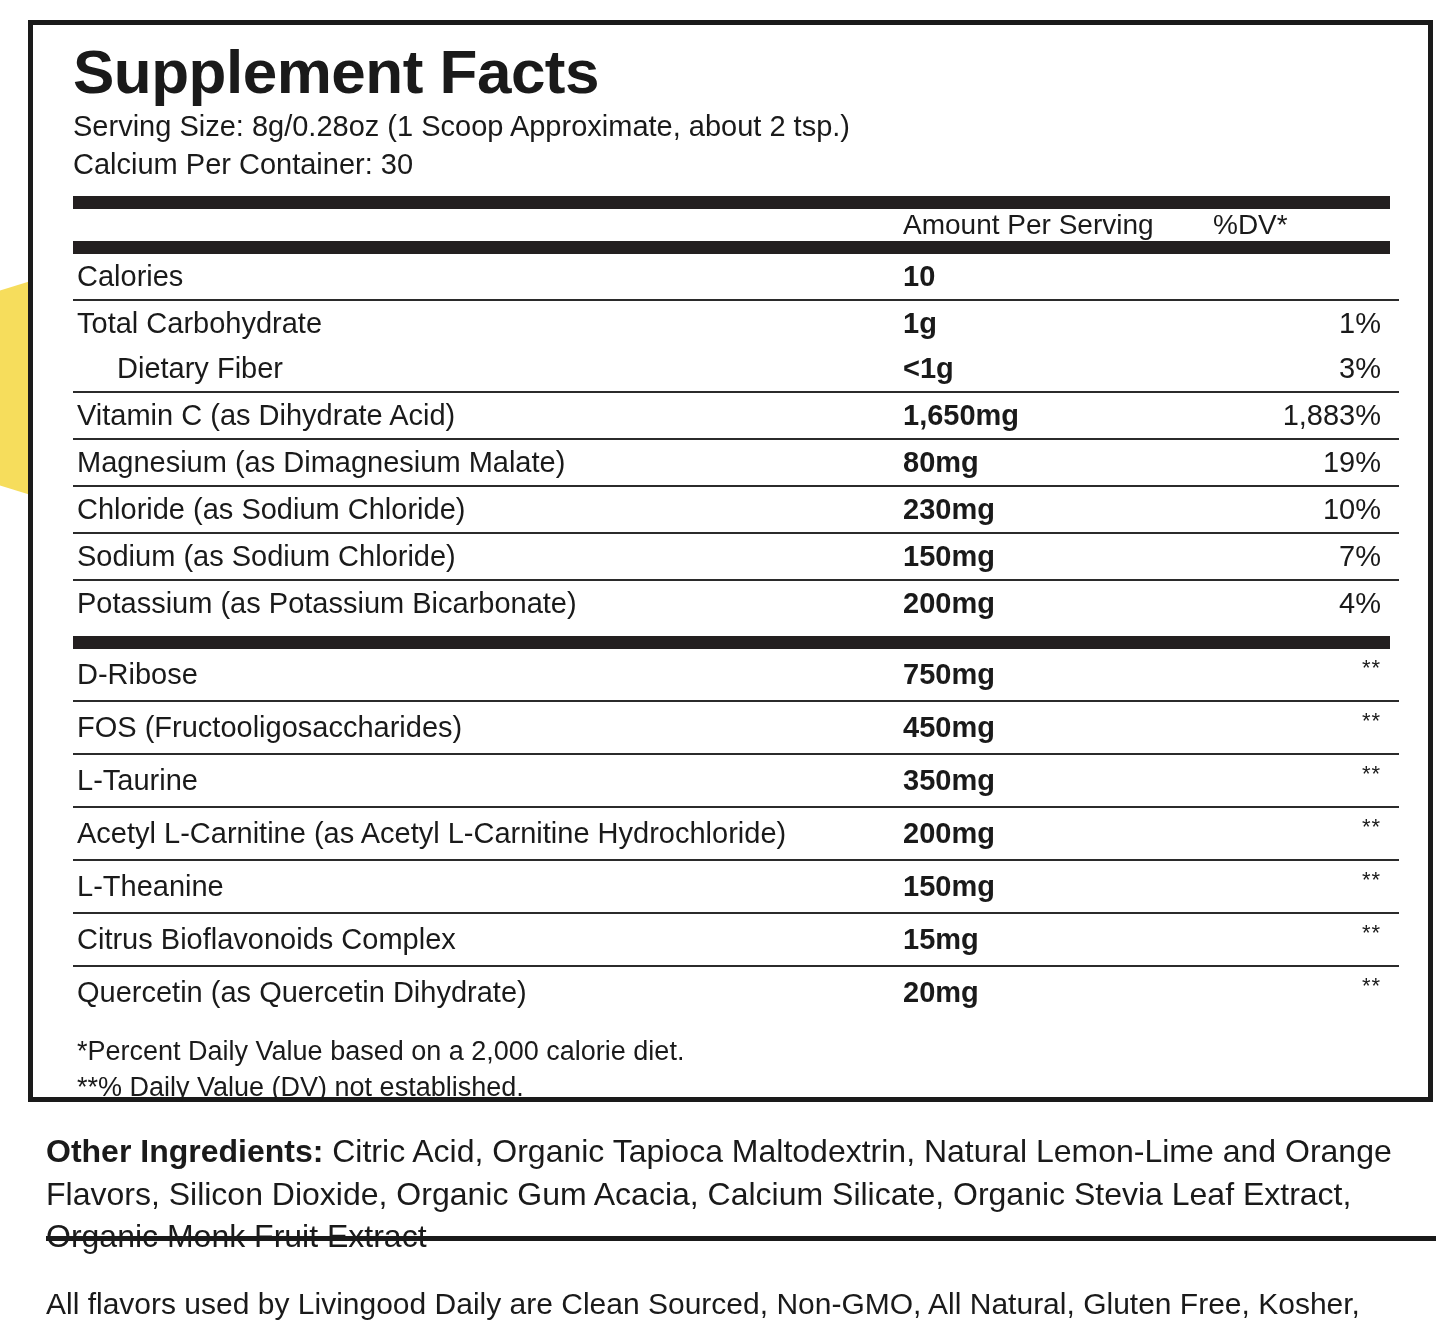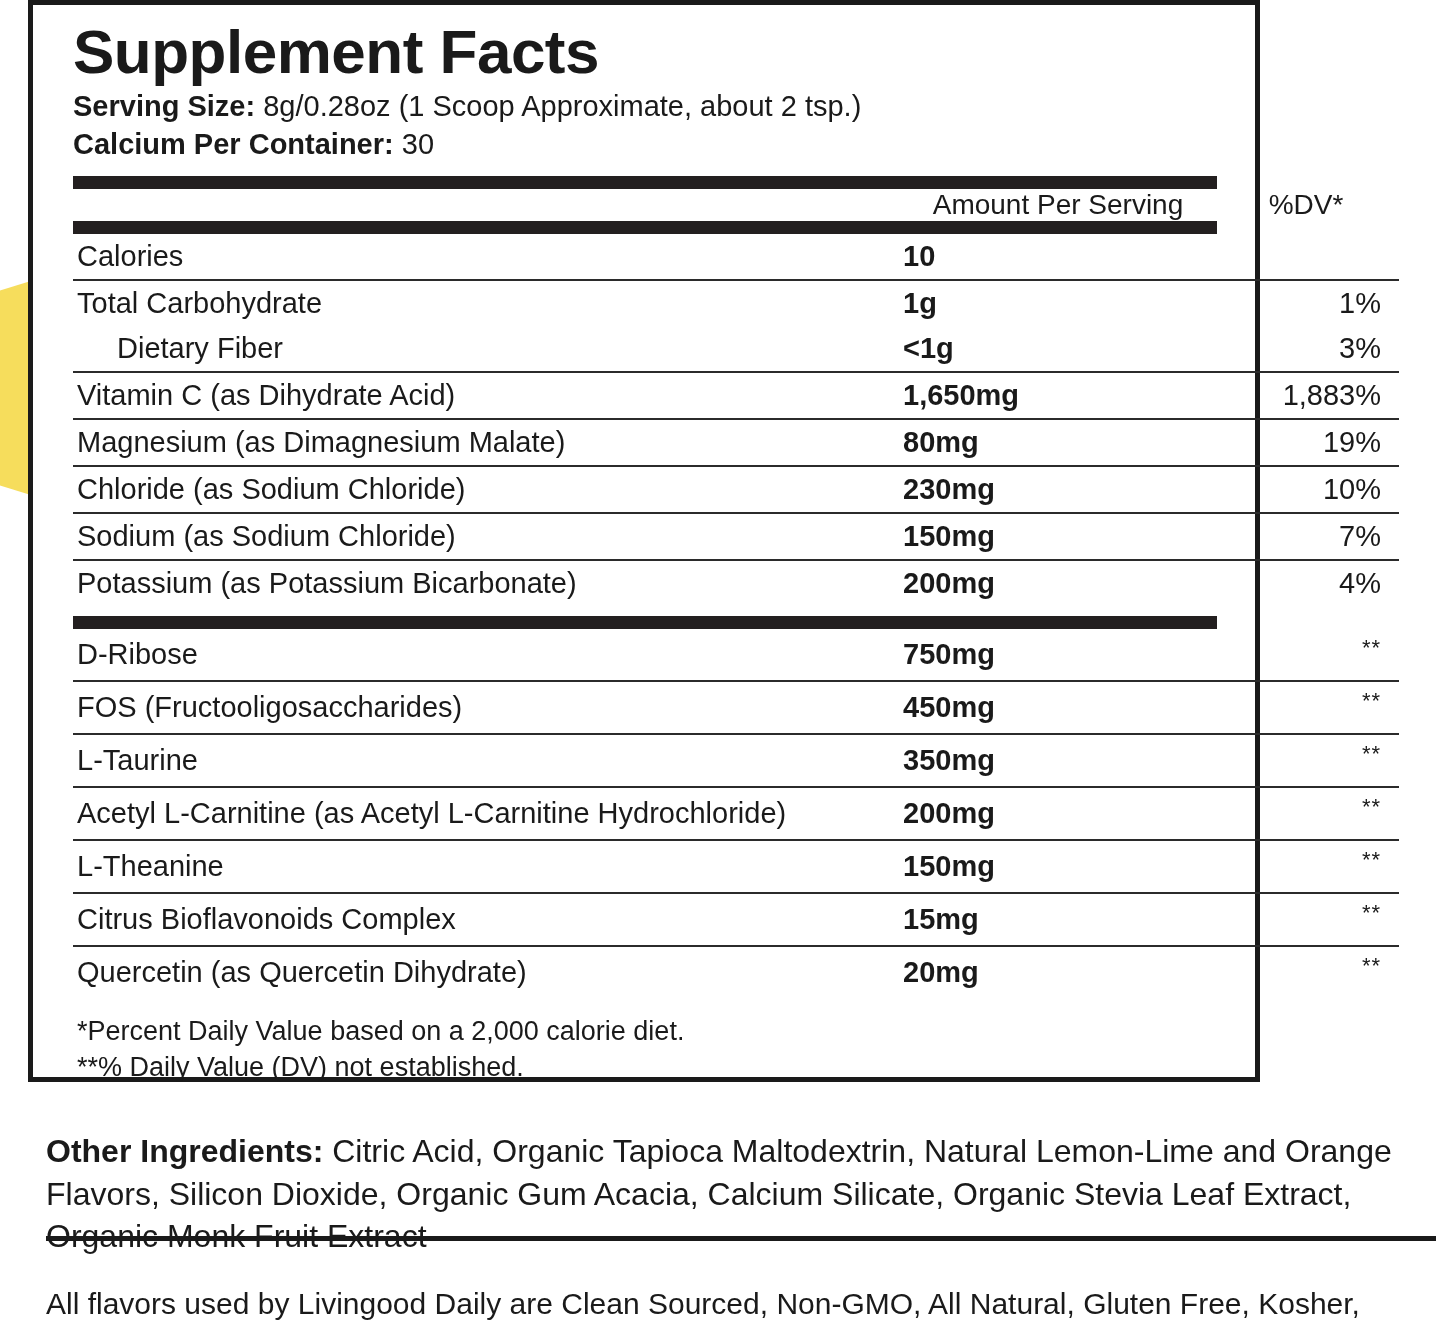--- a/index.html
+++ b/index.html
@@ -26,22 +26,22 @@
     background: #f6dd5c;
     clip-path: polygon(0% 12%, 100% 0%, 100% 100%, 0% 88%);
     filter: blur(4px);
     z-index: 0;
   }
 
   
   #facts-panel {
     position: absolute;
     left: 28px;
-    top: 0;
-    width: 1232px;
+    top: 20px;
+    width: 1405px;
     height: 1082px;
     border: 5px solid #1a1a1a;
     background: #ffffff;
     box-sizing: border-box;
     z-index: 1;
   }
 
   .panel-inner {
     padding: 0 38px 0 40px;
     box-sizing: border-box;
@@ -56,21 +56,21 @@
     line-height: 1.05;
     font-family: "Liberation Sans", sans-serif;
   }
 
   .serving-line {
     font-size: 29px;
     line-height: 1.3;
     margin: 0;
     white-space: nowrap;
   }
-  .serving-line b { font-weight: bold; margin-top: 28px; }
+  .serving-line b { font-weight: normal; margin-top: 28px; }
   .serving-line span.val { font-weight: normal; }
 
   
   .rule-thick {
     height: 13px;
     background: #231f20;
     margin: 13px 0 0 0;
   }
   .rule-thick.gap-top { margin-top: 10px; }
 
@@ -85,21 +85,21 @@
   .nutri-table col.c-dv   { width: 186px; }
 
   .nutri-table th, .nutri-table td {
     padding: 0;
     font-weight: normal;
     vertical-align: middle;
   }
 
   thead th {
     font-size: 28px;
-    text-align: center;
+    text-align: left;
     padding-bottom: 6px;
     padding-top: 14px;
     font-weight: normal;
   }
   thead th.spacer { text-align: left; }
 
   tbody tr td {
     height: 45px;
     border-top: 2px solid #2b2b2b;
   }

